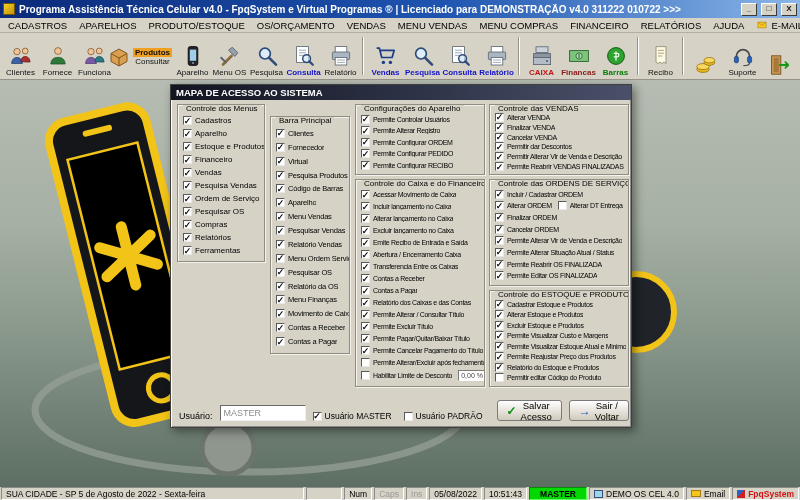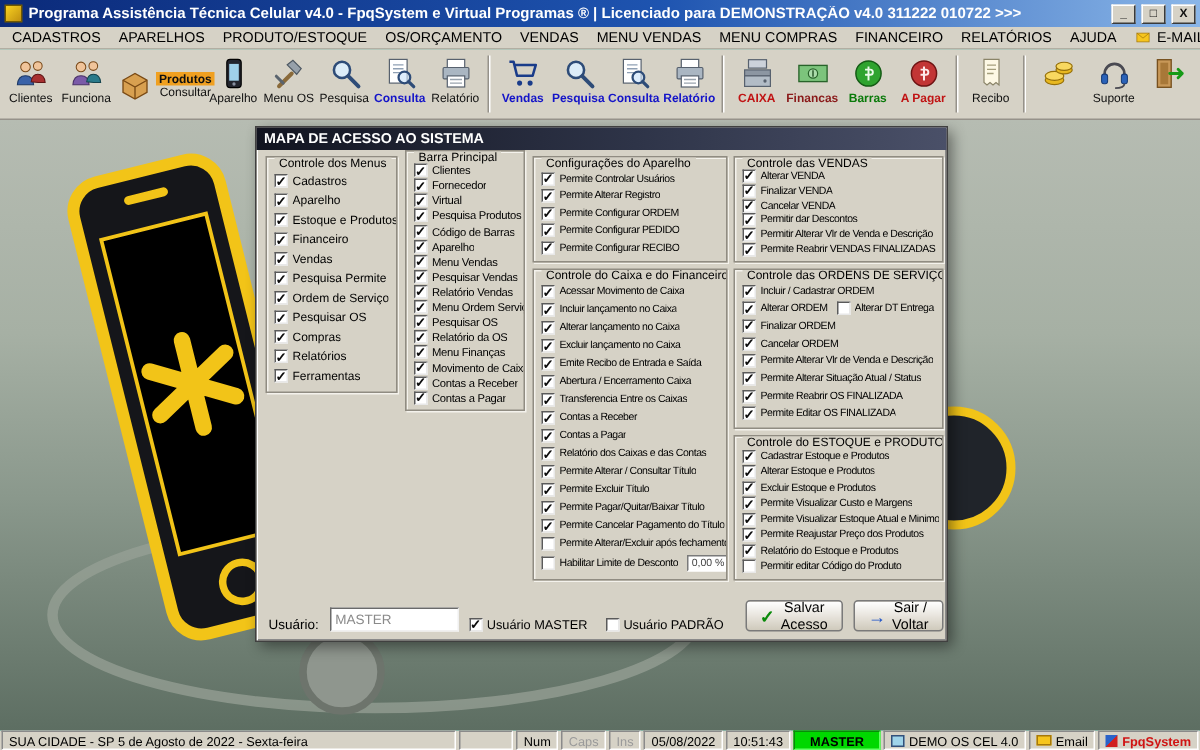--- a/index.html
+++ b/index.html
@@ -17,21 +17,21 @@
   
   .menubar{position:absolute;top:18px;left:0;right:0;height:15px;background:#d6d2c6;display:flex;align-items:center;
     font-size:9.5px;border-bottom:1px solid #b2aea2;padding-left:2px}
   .menu-item{padding:0 6px;white-space:nowrap;cursor:pointer;display:flex;align-items:center;gap:3px}
   .menu-item .micon{width:12px;height:10px;display:inline-flex}
   .menu-item .micon svg{width:12px;height:10px}
 
   
   .toolbar{position:absolute;top:33px;left:0;right:0;height:47px;background:#d6d2c6;display:flex;align-items:stretch;
     padding:1px 2px;border-bottom:1px solid #96928a}
-  .tbtn{display:flex;flex-direction:column;align-items:center;justify-content:flex-start;padding:2px 1px 0;min-width:37px;
+  .tbtn{display:flex;flex-direction:column;align-items:center;justify-content:flex-end;padding:2px 1px 0;min-width:37px;
     border:1px solid transparent;cursor:pointer}
   .tbtn.wide{flex-direction:row;align-items:center;gap:2px;min-width:56px}
   .ticon{width:24px;height:24px;display:inline-flex}
   .ticon svg{width:24px;height:24px}
   .tlabs{display:flex;flex-direction:column;align-items:center}
   .tlabel{font-size:8px;line-height:9px;text-align:center;white-space:nowrap}
   .hl{background:#f0a020;padding:0 2px;font-weight:bold}
   .c-black{color:#101010}.c-blue{color:#1414c8;font-weight:bold}.c-red{color:#c01414;font-weight:bold}
   .c-green{color:#0a7a0a;font-weight:bold}.c-darkred{color:#8a1a1a;font-weight:bold}
   .tsep{width:2px;margin:3px 3px;border-left:1px solid #96928a;border-right:1px solid #fff}
@@ -52,21 +52,21 @@
   .group-items{position:absolute;top:7px;left:5px;right:2px;bottom:2px;display:flex;flex-direction:column;justify-content:space-evenly}
   .cbrow{display:flex;align-items:center;gap:6px;white-space:nowrap}
   .cb{display:inline-flex;align-items:center;gap:3px;white-space:nowrap;cursor:pointer}
   .box{width:9px;height:9px;flex:0 0 auto;background:#fff;border:1px solid;border-color:#5a5a5a #e8e8e8 #e8e8e8 #5a5a5a;
     display:inline-flex;align-items:center;justify-content:center;font-size:9px;line-height:8px;color:#0c0c0c;font-weight:bold}
   .cblabel{overflow:hidden}
   .fs8 .cblabel{font-size:8px}
   .fs75 .cblabel{font-size:7.5px;letter-spacing:-0.2px}
   .fs7 .cblabel{font-size:7px;letter-spacing:-0.3px}
   .g-menus{left:6px;top:4px;width:88px;height:158px}
-  .g-barra{left:99px;top:0;width:80px;height:174px}
+  .g-barra{left:99px;top:16px;width:80px;height:238px}
   .g-config{left:184px;top:4px;width:130px;height:71px}
   .g-caixa{left:184px;top:79px;width:130px;height:208px}
   .g-vendas{left:318px;top:4px;width:140px;height:71px}
   .g-ordens{left:318px;top:79px;width:140px;height:107px}
   .g-estoque{left:318px;top:190px;width:140px;height:97px}
   .mini-field{margin-left:auto;margin-right:2px;width:34px;text-align:right;background:#fff;color:#444;
     font-size:7px;padding:1px 2px;border:1px solid;border-color:#7a7a7a #fff #fff #7a7a7a}
 
   
   .dfooter{position:absolute;left:8px;right:6px;top:297px;height:24px;display:flex;align-items:flex-end;gap:7px}
@@ -142,20 +142,31 @@
             <path d="M11.8 17.5c.5-3.8 2.3-5 4.4-5 2.4 0 4.6 1.7 4.9 5.5h-4.6z" fill="#a83030" stroke="#5f1616" stroke-width=".7"></path>
           </svg>
         </span>
         <span class="tlabs">
           <span class="tlabel c-black">Clientes</span>
         </span>
       </div>
       <div class="tbtn">
         <span class="ticon">
           <svg viewBox="0 0 24 24" xmlns="http://www.w3.org/2000/svg">
+            <circle cx="12" cy="7" r="3.4" fill="#f0c49a" stroke="#7a4a1a" stroke-width=".7"></circle>
+            <path d="M4.8 20c.4-5 3.3-6.6 7.2-6.6s6.8 1.6 7.2 6.6z" fill="#2f7a3a" stroke="#174a1f" stroke-width=".7"></path>
+          </svg>
+        </span>
+        <span class="tlabs">
+          <span class="tlabel c-black">Fornece</span>
+        </span>
+      </div>
+      <div class="tbtn">
+        <span class="ticon">
+          <svg viewBox="0 0 24 24" xmlns="http://www.w3.org/2000/svg">
             <circle cx="8" cy="7.6" r="3.2" fill="#f0c49a" stroke="#7a4a1a" stroke-width=".7"></circle>
             <path d="M2.6 19.5c.3-4.4 2.7-6 5.4-6s5.1 1.6 5.4 6z" fill="#7a5aa8" stroke="#4a3268" stroke-width=".7"></path>
             <circle cx="16.2" cy="7" r="2.9" fill="#f0c49a" stroke="#7a4a1a" stroke-width=".7"></circle>
             <path d="M11.8 17.5c.5-3.8 2.3-5 4.4-5 2.4 0 4.6 1.7 4.9 5.5h-4.6z" fill="#2a7a8a" stroke="#14444e" stroke-width=".7"></path>
           </svg>
         </span>
         <span class="tlabs">
           <span class="tlabel c-black">Funciona</span>
         </span>
       </div>
@@ -310,31 +321,20 @@
       </div>
       <div class="tbtn">
         <span class="ticon">
           <svg viewBox="0 0 24 24" xmlns="http://www.w3.org/2000/svg">
             <circle cx="12" cy="12" r="8.4" fill="#2fa32f" stroke="#155c15" stroke-width="1"></circle>
             <path d="M12 7.4v9.2M9.7 9.4h3.5a1.7 1.7 0 0 1 0 3.4H9.7" fill="none" stroke="#eafae8" stroke-width="1.3"></path>
           </svg>
         </span>
         <span class="tlabs">
           <span class="tlabel c-green">Barras</span>
-        </span>
-      </div>
-      <div class="tbtn">
-        <span class="ticon">
-          <svg viewBox="0 0 24 24" xmlns="http://www.w3.org/2000/svg">
-            <circle cx="12" cy="12" r="8.4" fill="#c23535" stroke="#6e1414" stroke-width="1"></circle>
-            <path d="M12 7.4v9.2M9.7 9.4h3.5a1.7 1.7 0 0 1 0 3.4H9.7" fill="none" stroke="#fdeaea" stroke-width="1.3"></path>
-          </svg>
-        </span>
-        <span class="tlabs">
-          <span class="tlabel c-red">A Pagar</span>
         </span>
       </div>
       <span class="tsep"></span>
       <div class="tbtn">
         <span class="ticon">
           <svg viewBox="0 0 24 24" xmlns="http://www.w3.org/2000/svg">
             <path d="M7 2.6h10v17l-2-1.6-2 1.6-2-1.6-2 1.6-2-1.6z" fill="#fdf8e4" stroke="#8a8468" stroke-width=".8"></path>
             <path d="M9 6.4h6M9 9.2h6M9 12h4.4" stroke="#a59e7c" stroke-width=".9"></path>
           </svg>
         </span>
@@ -431,21 +431,21 @@
               </div>
               <div class="cbrow">
                 <span class="cb">
                   <span class="box">✓</span>
                   <span class="cblabel">Vendas</span>
                 </span>
               </div>
               <div class="cbrow">
                 <span class="cb">
                   <span class="box">✓</span>
-                  <span class="cblabel">Pesquisa Permite</span>
+                  <span class="cblabel">Pesquisa Vendas</span>
                 </span>
               </div>
               <div class="cbrow">
                 <span class="cb">
                   <span class="box">✓</span>
                   <span class="cblabel">Ordem de Serviço</span>
                 </span>
               </div>
               <div class="cbrow">
                 <span class="cb">

